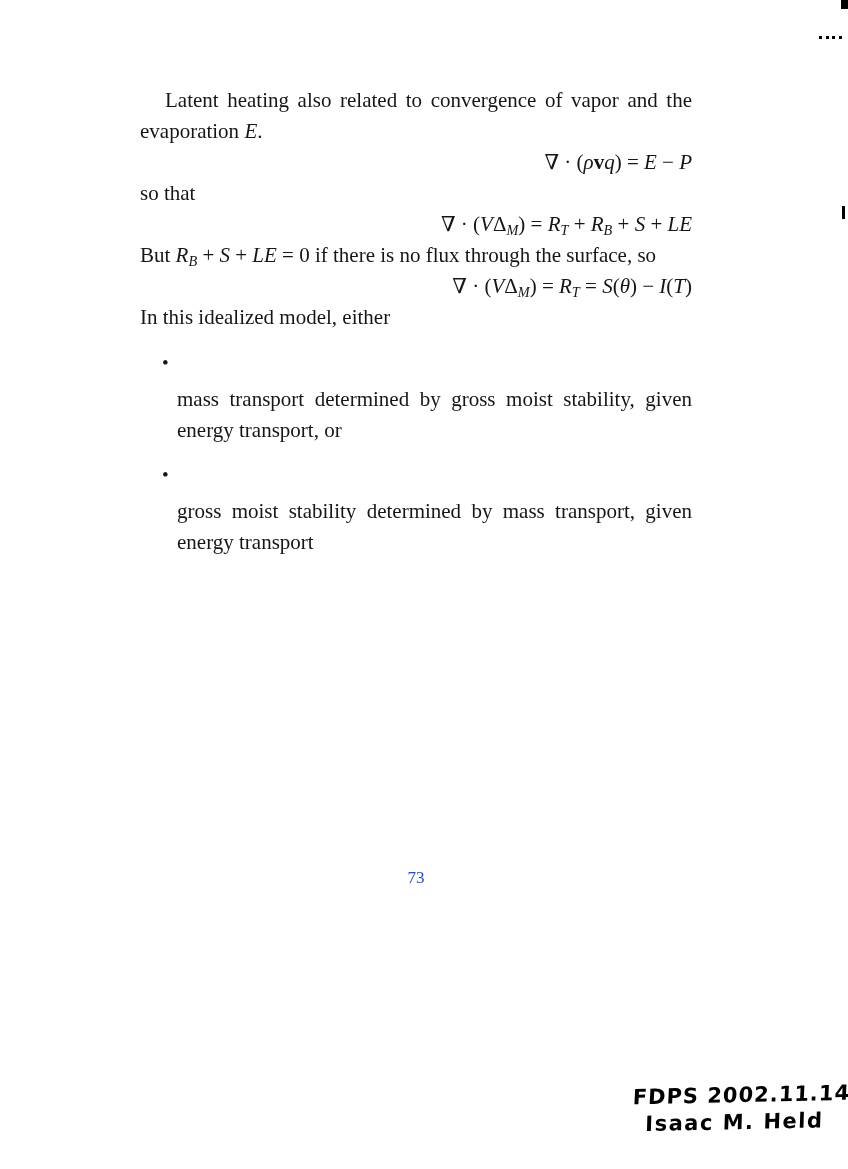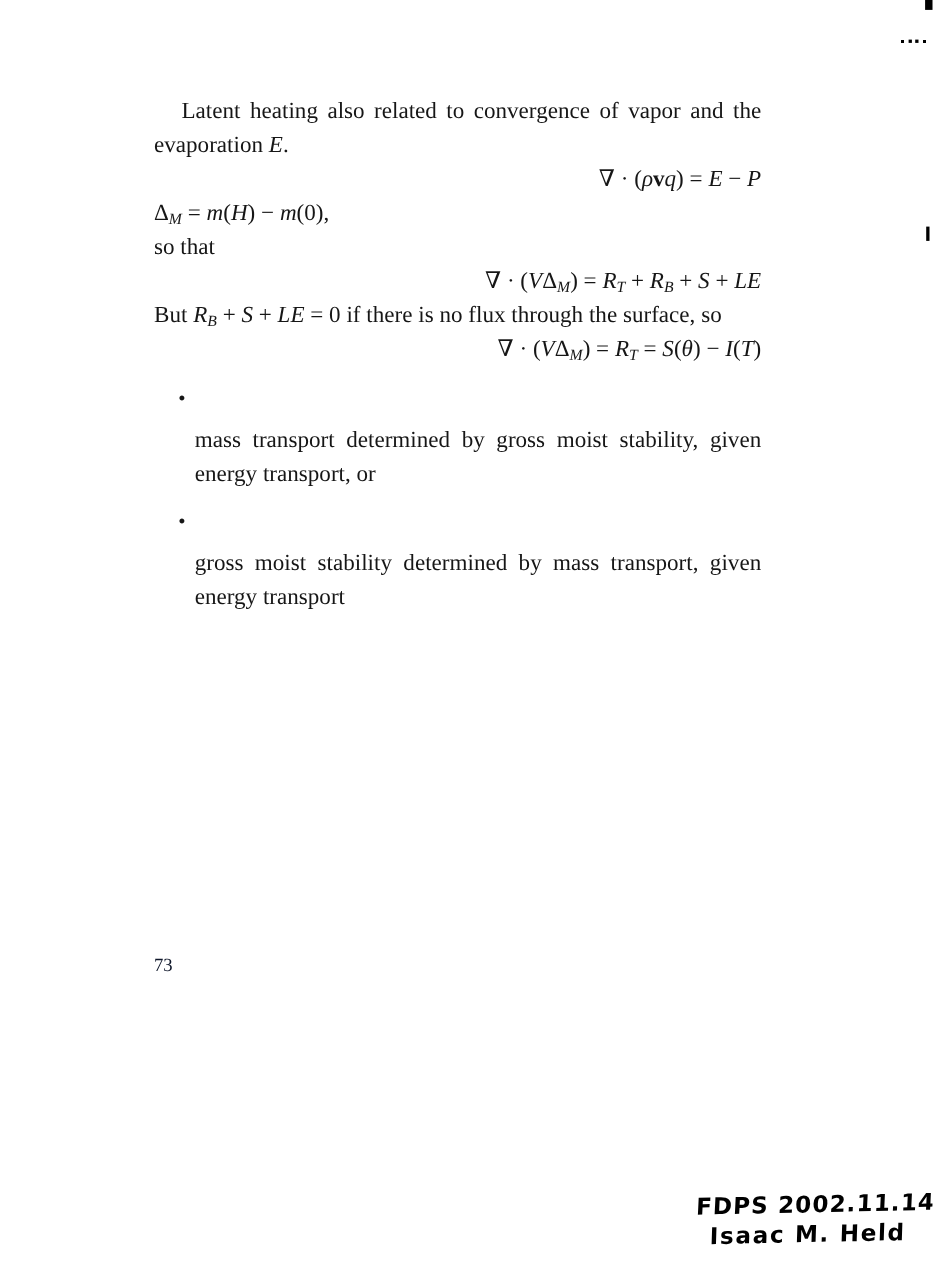--- a/index.html
+++ b/index.html
@@ -64,22 +64,23 @@
     box-sizing: border-box;
     font-size: 19px;
   }
   .bullet .btext { flex: 1 1 auto; text-align: justify; margin-top: 37px; }
 
   
   .pagenum {
     position: absolute;
     left: 140px; top: 868px;
     width: 552px;
+    text-align: center;
     font-size: 17px;
-    color: #0f172a;
+    color: #1d4ed8;
   }
 
   
   .handnote {
     position: absolute;
     left: 633px; top: 1083px;
     color: #000;
     font-family: "DejaVu Sans", sans-serif;
     font-weight: 700;
     transform: rotate(-1.2deg);
@@ -125,30 +126,30 @@
   <div class="art art-corner-bl"></div>
 
   <div class="content">
 
     <p class="indent b-p1"><span class="tk-up">Latent heating also related to convergence of vapor and the evaporation </span><span class="tk-it">E</span><span class="tk-up">.</span></p>
 
     <div class="equation b-eq1"><span class="tk-up">∇ · (</span><span class="tk-it">ρ</span><span class="tk-bf">v</span><span class="tk-it">q</span><span class="tk-up">) = </span><span class="tk-it">E</span><span class="tk-up"> − </span><span class="tk-it">P</span></div>
 
 
 
-    <div class="equation flush-left b-eq2"><span class="tk-up">Δ</span><sub class="tk-sub">M</sub><span class="tk-up"> = </span><span class="tk-it">m</span><span class="tk-up">(</span><span class="tk-it">H</span><span class="tk-up">) − </span><span class="tk-it">m</span><span class="tk-up">(0),</span></div>
 
     <p class="b-p4"><span class="tk-up">so that</span></p>
 
     <div class="equation b-eq3"><span class="tk-up">∇ · (</span><span class="tk-it">V</span><span class="tk-up">Δ</span><sub class="tk-sub">M</sub><span class="tk-up">) = </span><span class="tk-it">R</span><sub class="tk-sub">T</sub><span class="tk-up"> + </span><span class="tk-it">R</span><sub class="tk-sub">B</sub><span class="tk-up"> + </span><span class="tk-it">S</span><span class="tk-up"> + </span><span class="tk-it">LE</span></div>
 
     <p class="b-p5"><span class="tk-up">But </span><span class="tk-it">R</span><sub class="tk-sub">B</sub><span class="tk-up"> + </span><span class="tk-it">S</span><span class="tk-up"> + </span><span class="tk-it">LE</span><span class="tk-up"> = 0 if there is no flux through the surface, so</span></p>
 
     <div class="equation b-eq4"><span class="tk-up">∇ · (</span><span class="tk-it">V</span><span class="tk-up">Δ</span><sub class="tk-sub">M</sub><span class="tk-up">) = </span><span class="tk-it">R</span><sub class="tk-sub">T</sub><span class="tk-up"> = </span><span class="tk-it">S</span><span class="tk-up">(</span><span class="tk-it">θ</span><span class="tk-up">) − </span><span class="tk-it">I</span><span class="tk-up">(</span><span class="tk-it">T</span><span class="tk-up">)</span></div>
 
+    <p class="b-p6"><span class="tk-up">In this idealized model, either</span></p>
 
     <div class="bullet b-bul1">
       <span class="dot">•</span>
       <span class="btext"><span class="tk-up">mass transport determined by gross moist stability, given energy transport, or</span></span>
     </div>
 
     <div class="bullet b-bul2">
       <span class="dot">•</span>
       <span class="btext"><span class="tk-up">gross moist stability determined by mass transport, given energy transport</span></span>
     </div>

